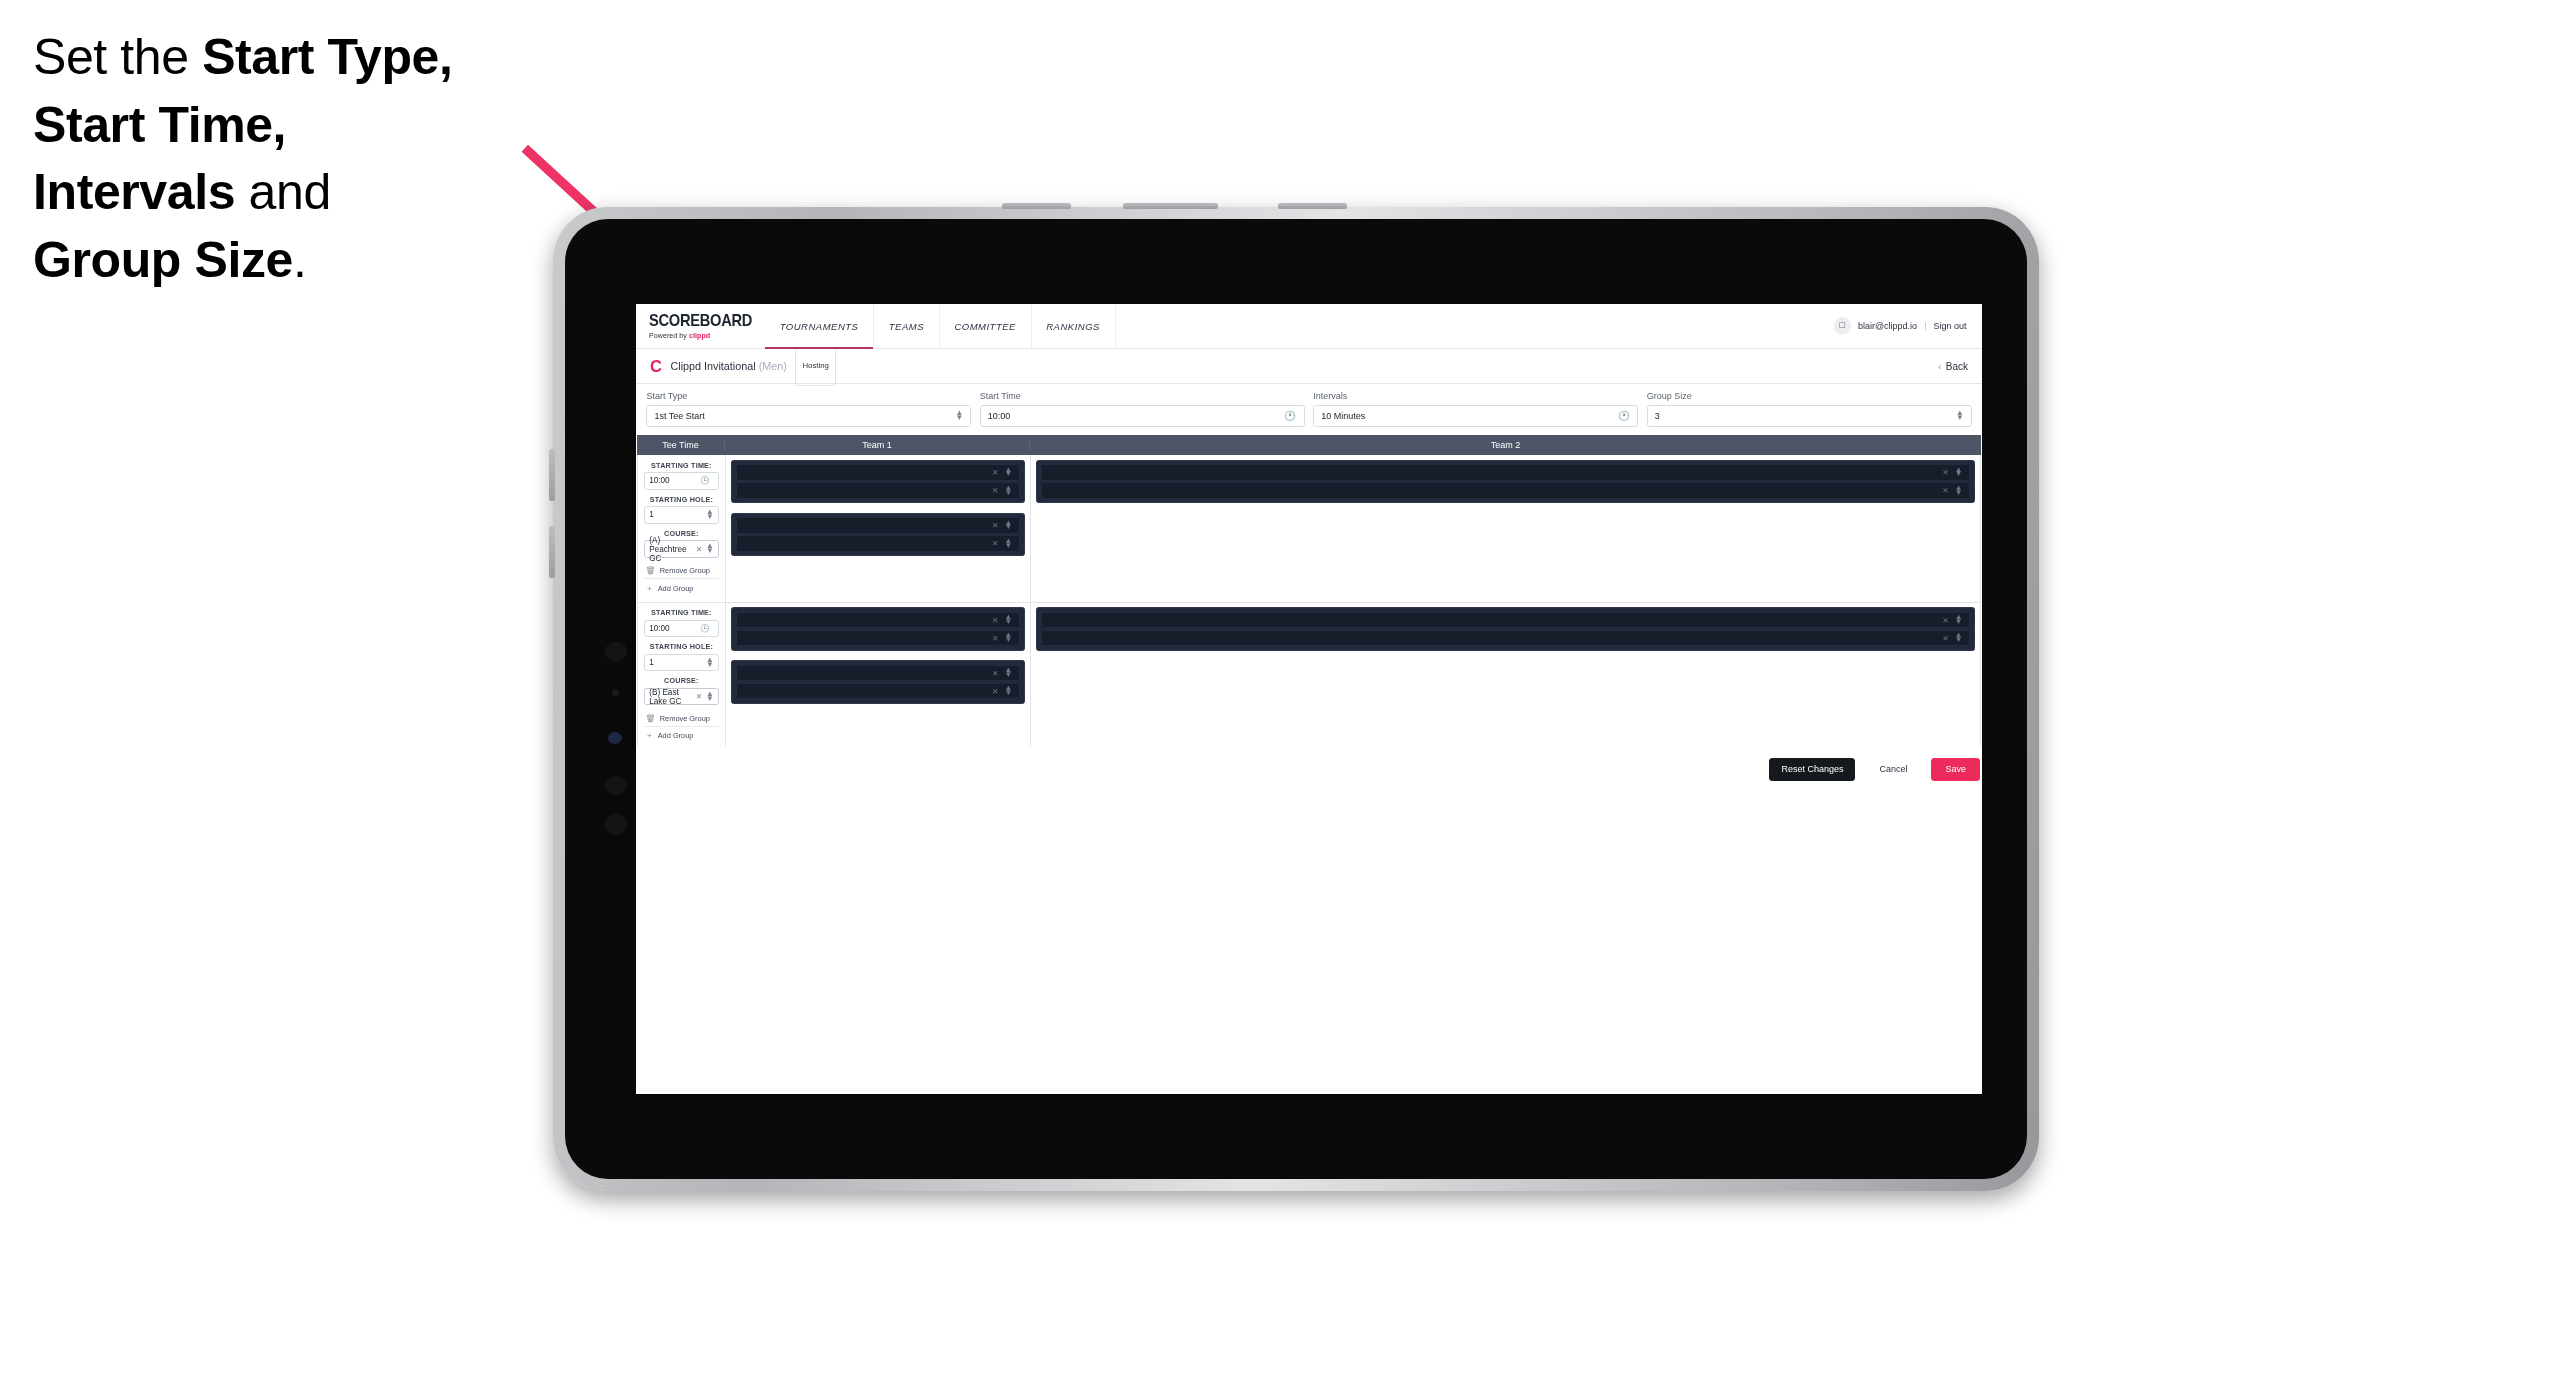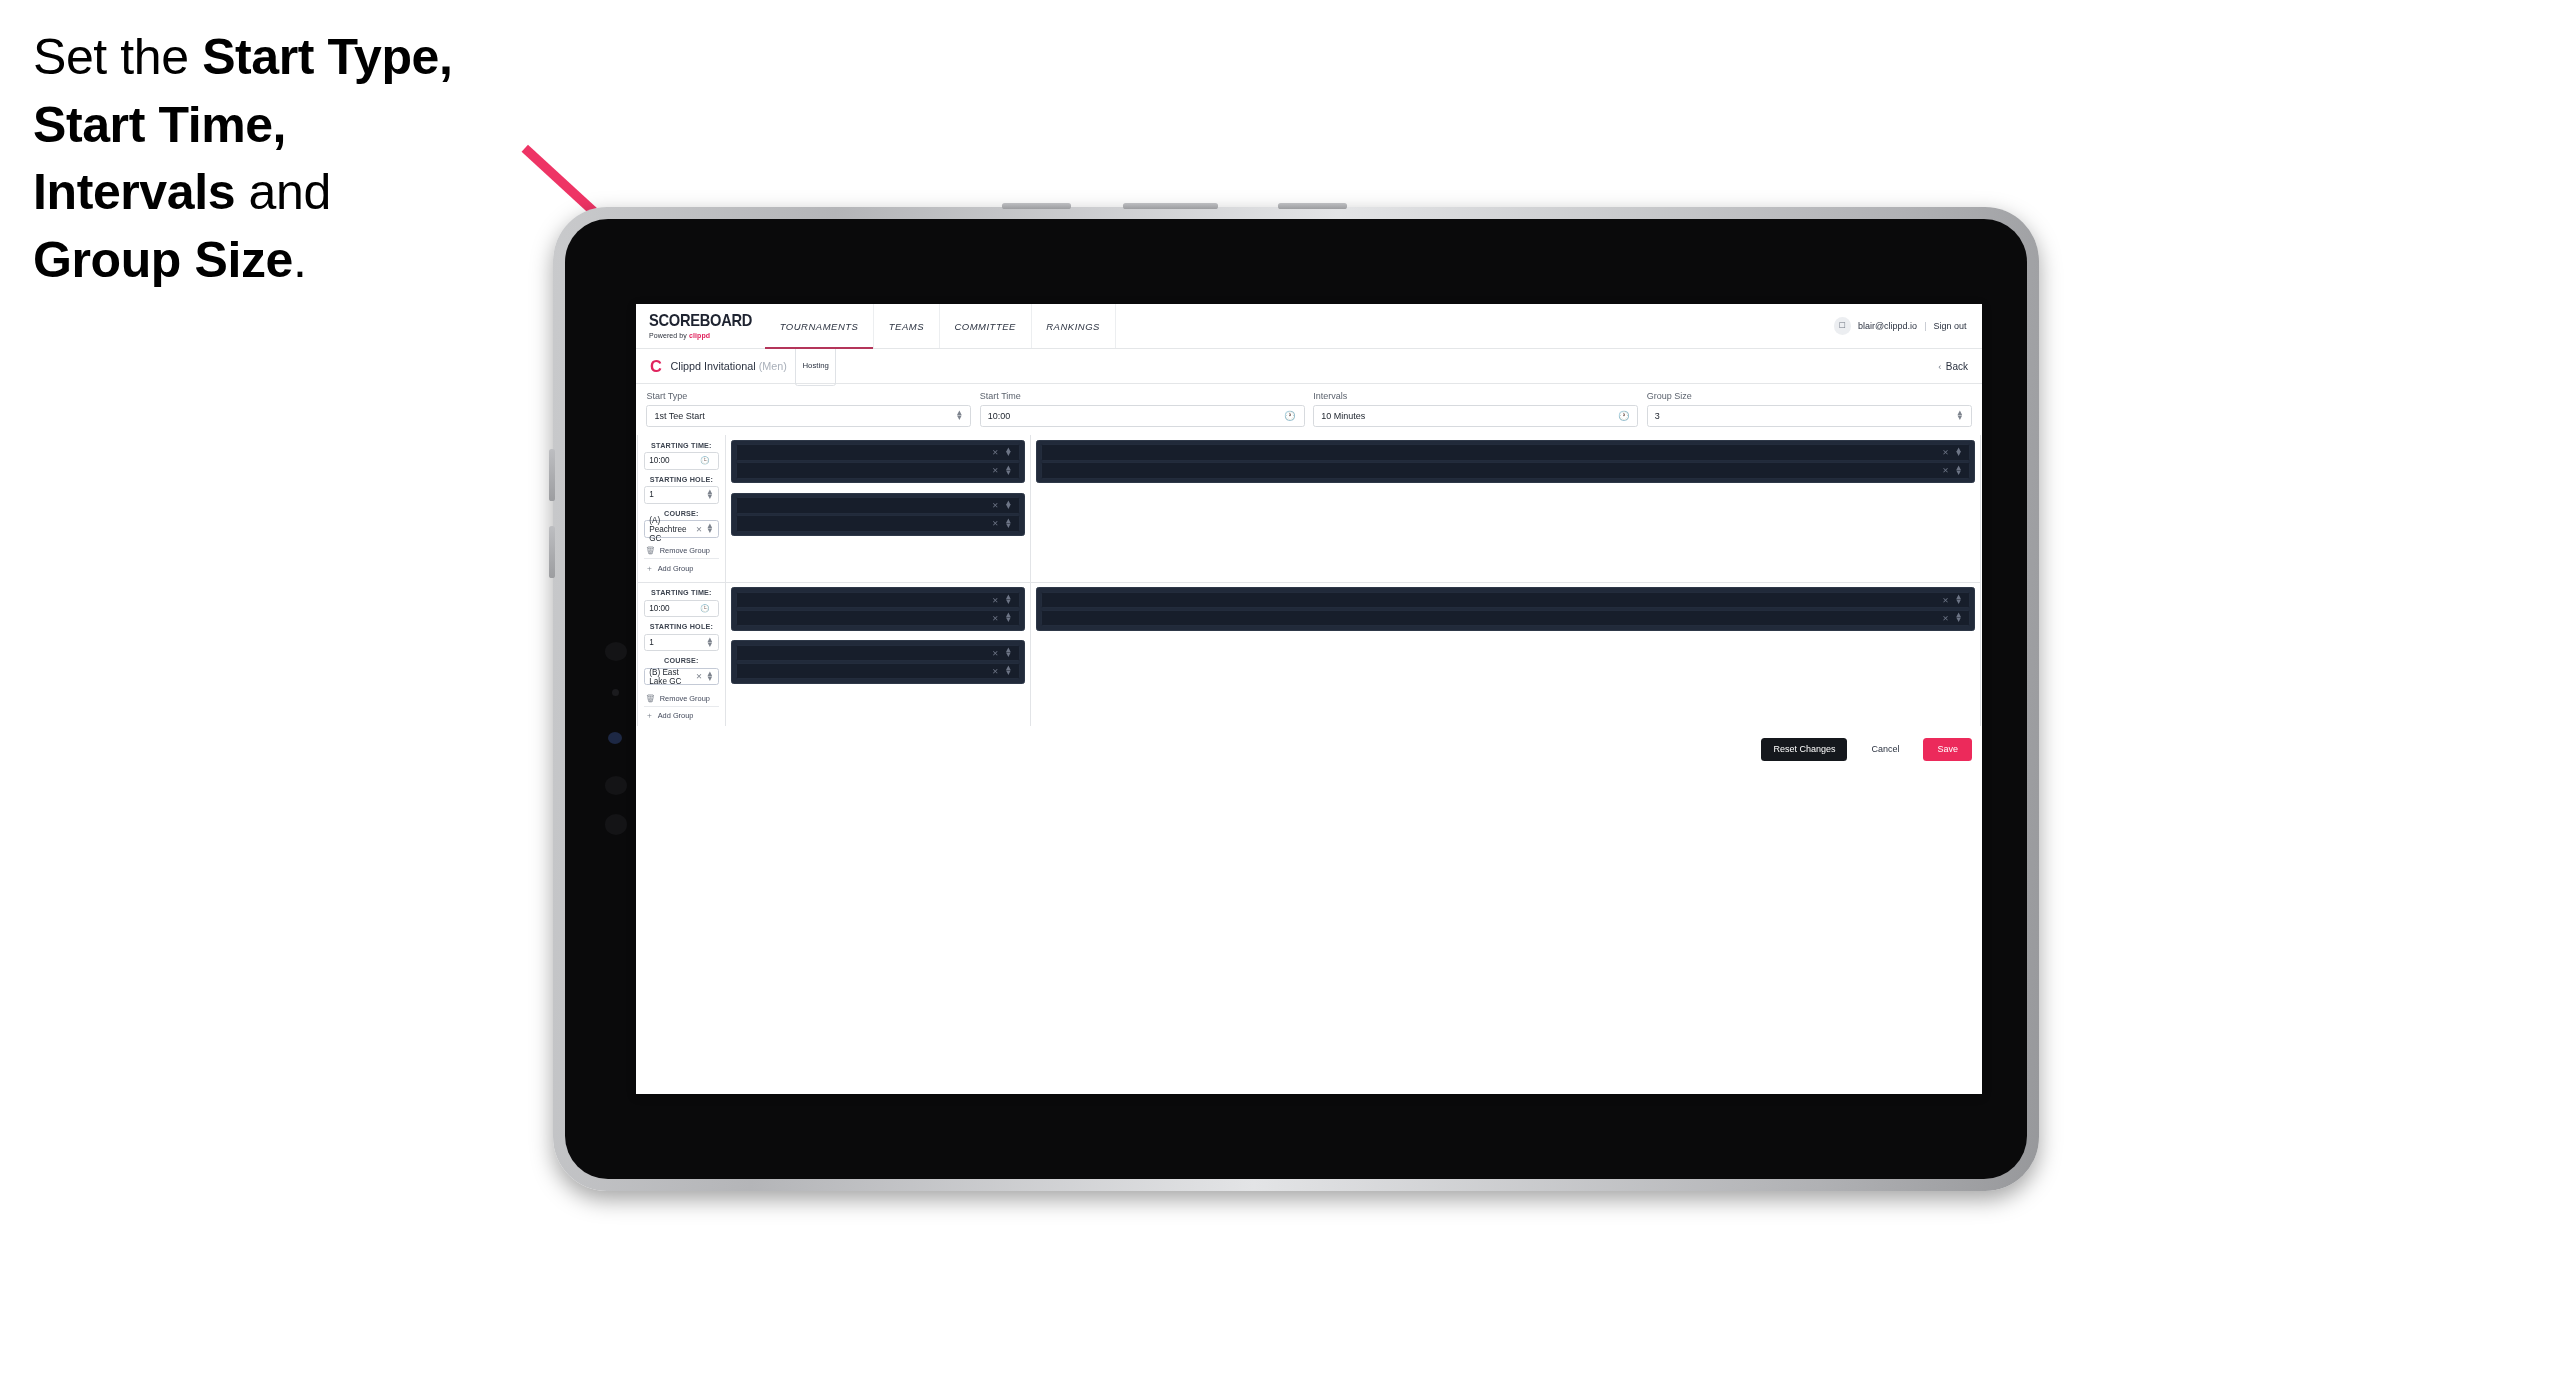--- a/index.html
+++ b/index.html
@@ -306,21 +306,21 @@
   }
   .slot .x { color: #6d7586; font-size: 7.8px; }
   .slot .spin { color: #6d7586; }
 
   
   #footer {
     height: 47px;
     display: flex; align-items: center;
     justify-content: flex-end;
     gap: 12px;
-    padding-right: 10px;
+    padding-right: 2px;
     background: #fff;
   }
   .btn {
     font-size: 9px;
     border-radius: 3.5px;
     padding: 7px 12px;
     line-height: 1;
     cursor: pointer;
     border: none;
   }
@@ -437,20 +437,25 @@
       <div class="field-input">
         <span class="val">3</span>
         <span class="spin fi-icon">
             <span>▲</span>
             <span>▼</span>
           </span>
       </div>
     </div>
   </div>
 
+  <div id="thead">
+    <div class="th tee">Tee Time</div>
+    <div class="th t1">Team 1</div>
+    <div class="th t2">Team 2</div>
+  </div>
 
   <div id="tbody">
       <div class="trow">
         <div class="cell-tee">
           <div class="tee-lab">STARTING TIME:</div>
           <div class="tee-input">
             <span class="val">10:00</span>
             <span class="x">🕒</span>
           </div>
           <div class="tee-lab">STARTING HOLE:</div>

